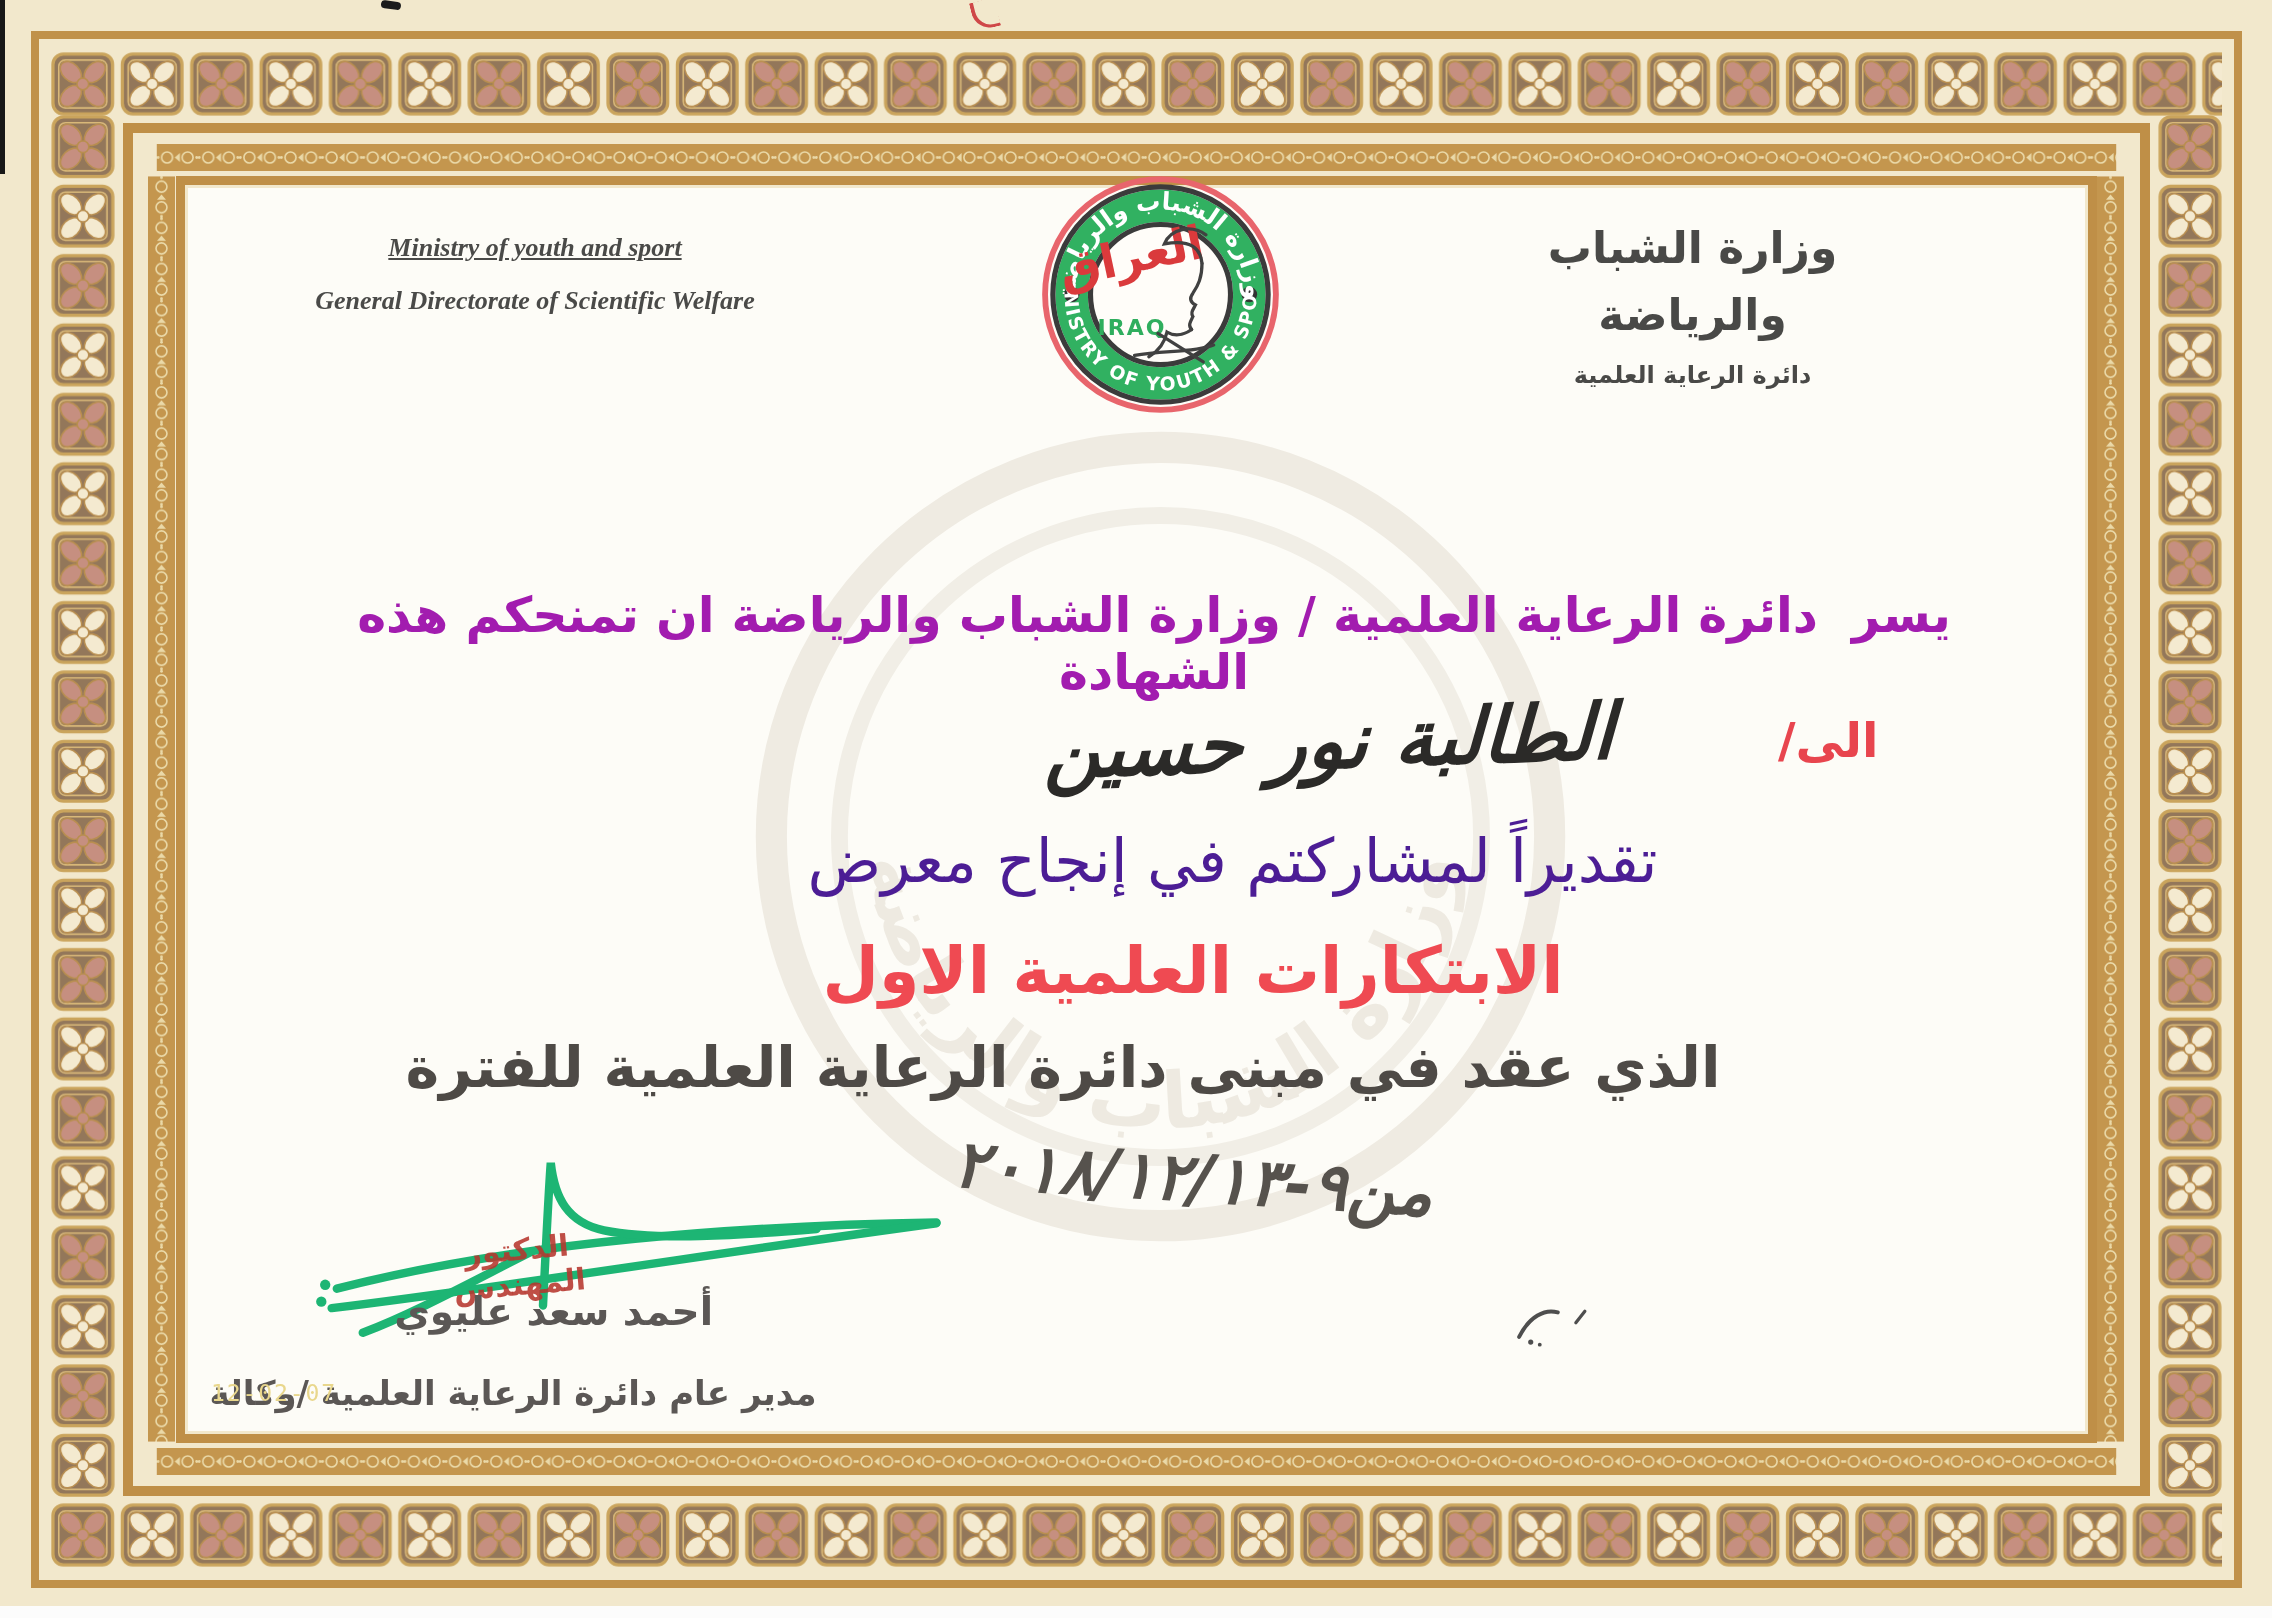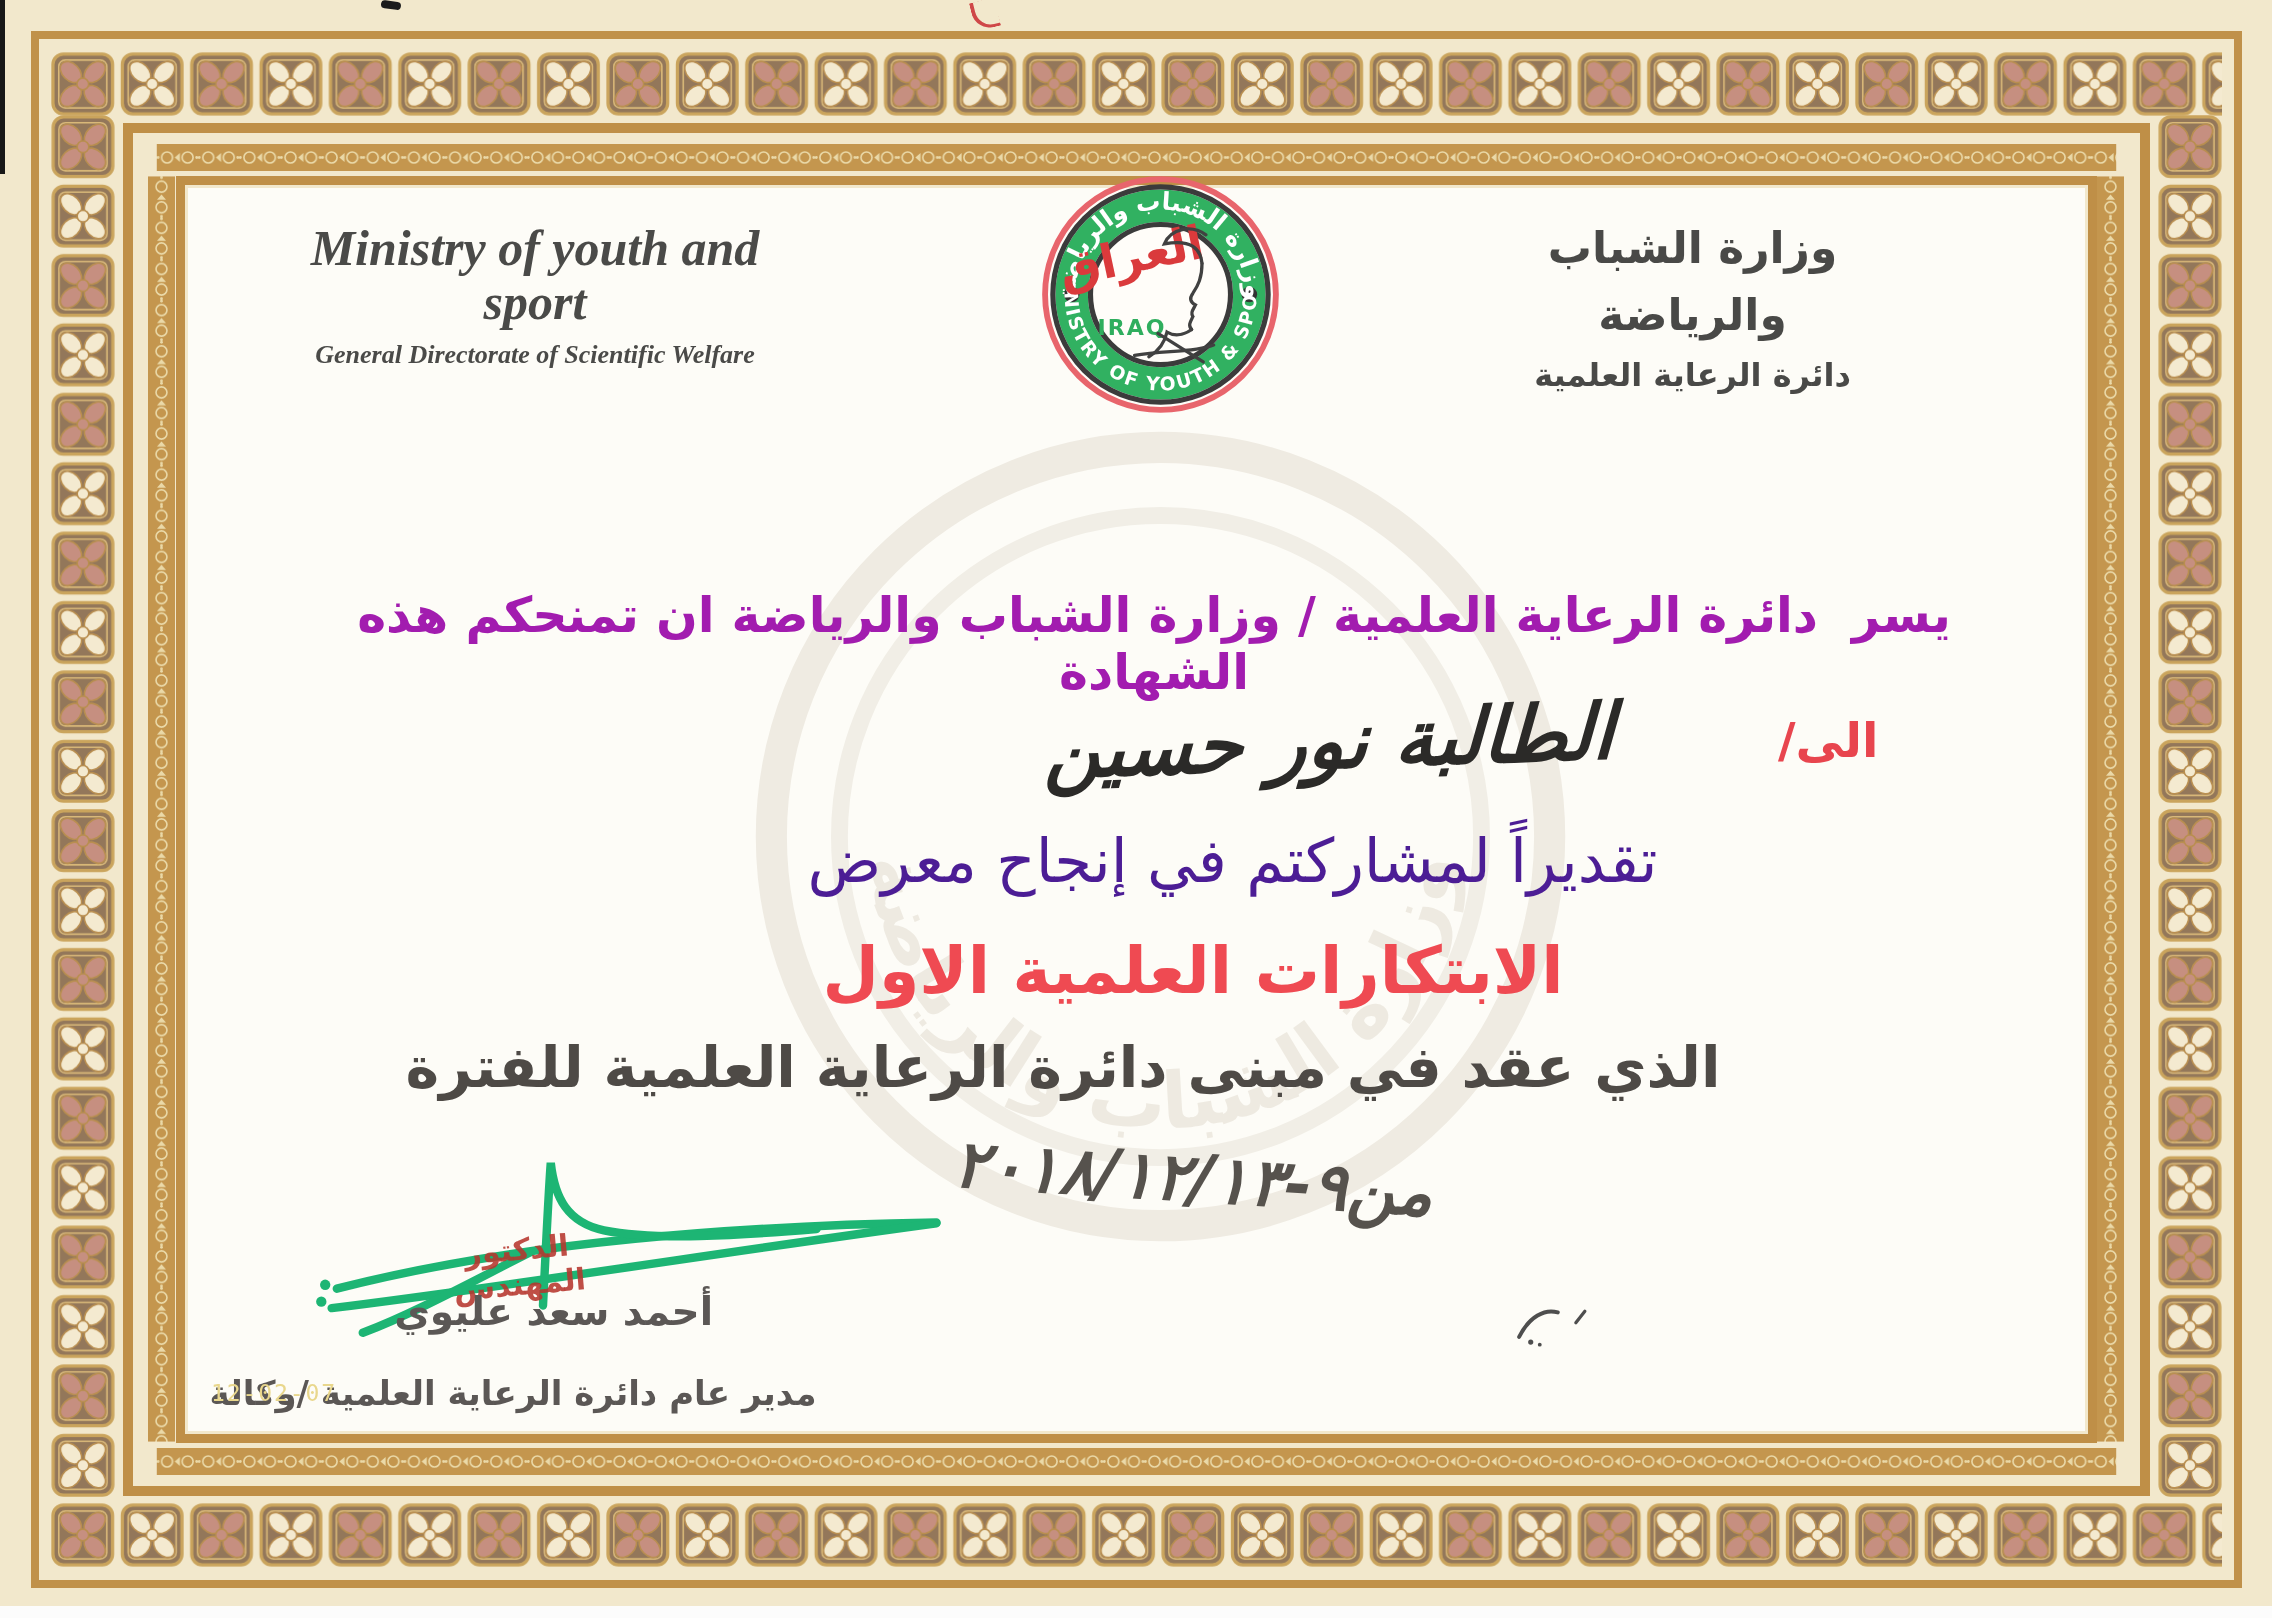--- a/index.html
+++ b/index.html
@@ -8,25 +8,25 @@
   .abs{position:absolute;}
   
   .frame-outer{inset:31px;border:8.4px solid #c0914a;}
   .frame-mid{inset:123px;border:10.4px solid #bf8f47;}
   .frame-inner{inset:176px;border:9.7px solid #bf8f47;}
   .inner-white{inset:188px;background:#fdfcf7;}
   svg.strip{display:block;}
   
   .hdr-left{left:279px;top:221px;width:512px;text-align:center;color:#4a4a48;
             font-family:"Liberation Serif",serif;font-style:italic;font-weight:600;}
-  .hdr-left .l1{font-size:50px;line-height:54px;}
+  .hdr-left .l1{font-size:26px;line-height:54px;text-decoration:underline;}
   .hdr-left .l2{font-size:26px;line-height:51px;}
   .hdr-right{left:1459px;top:214px;width:467px;text-align:center;color:#494947;direction:rtl;}
   .hdr-right .l1{font-size:44px;font-weight:bold;line-height:67px;}
-  .hdr-right .l2{font-size:32px;font-weight:bold;line-height:54px;text-align:center;}
+  .hdr-right .l2{font-size:24px;font-weight:bold;line-height:54px;text-align:center;}
   .cert-title{left:785px;top:431px;width:746px;text-align:center;direction:rtl;
               font-size:86px;font-weight:bold;color:#f3646b;}
   .grant{left:272px;top:587px;width:1764px;text-align:center;direction:rtl;white-space:pre-wrap;
          font-size:49px;font-weight:bold;color:#a21caf;}
   .to-label{left:1778px;top:712px;font-size:48px;font-weight:bold;color:#e8454e;direction:rtl;}
   .recipient{left:895px;top:697px;width:869px;text-align:center;direction:rtl;
              font-size:77px;font-weight:bold;font-style:italic;color:#2b2a28;
              transform:rotate(-2deg) skewX(-4deg);}
   .appreciation{left:493px;top:825px;width:1479px;text-align:center;direction:rtl;
                 font-size:61px;font-weight:normal;color:#4c1d95;}

